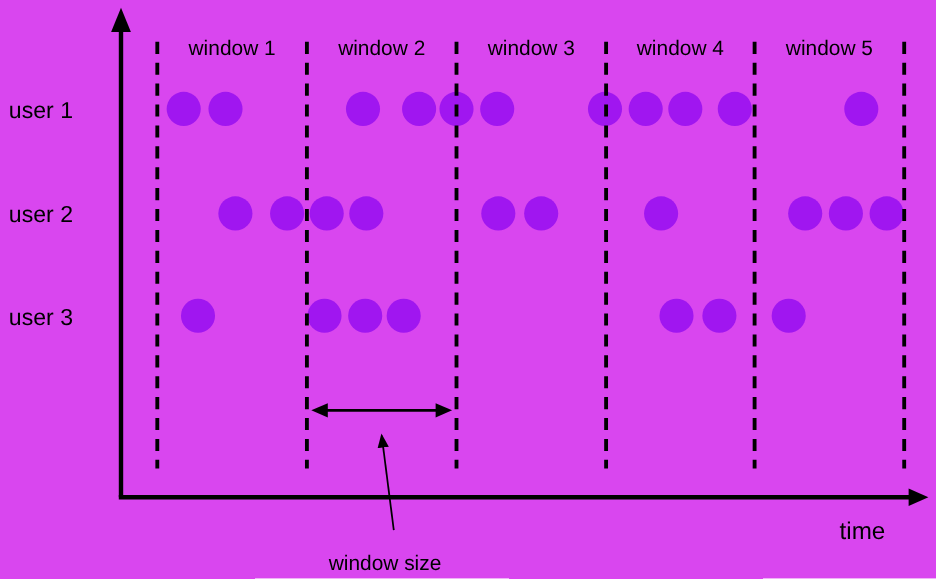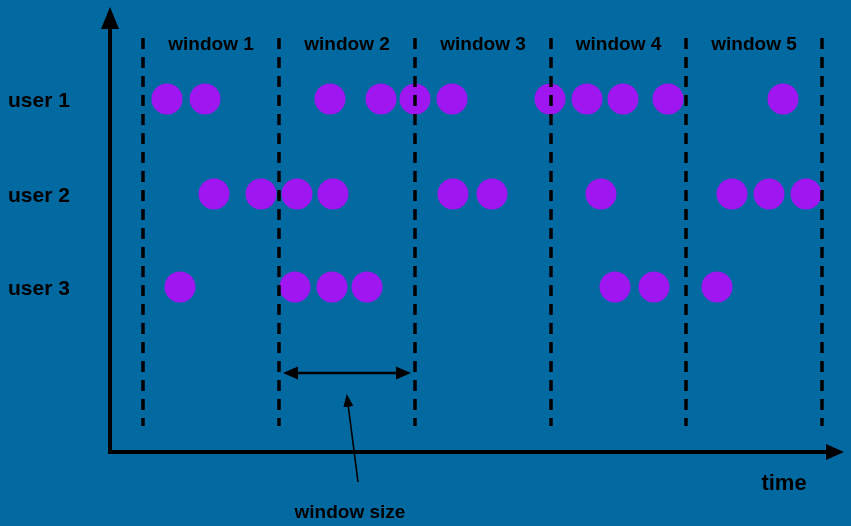--- a/index.html
+++ b/index.html
@@ -1,16 +1,16 @@
 <!DOCTYPE html>
 <html><head>
 <meta charset="utf-8">
 <style>
   html,body{margin:0;padding:0;background:#ffffff;}
-  .stage{position:relative;width:851px;height:526px;background:#0369a1;overflow:hidden;font-weight:bold;}
+  .stage{position:relative;width:851px;height:526px;background:#d946ef;overflow:hidden;}
   svg{display:block;}
   text{font-family:"Liberation Sans","DejaVu Sans",sans-serif;fill:#000000;}
   .winlabel{font-size:19px;}
   .userlabel{font-size:21px;}
   .axislabel{font-size:22px;}
   .sizelabel{font-size:19px;}
   .axis{stroke:#000000;stroke-width:4;fill:none;}
   .dashed{stroke:#000000;stroke-width:3.5;stroke-dasharray:11 8;fill:none;}
   .spanarrow{stroke:#000000;stroke-width:2.5;fill:none;}
   .pointer{stroke:#000000;stroke-width:1.6;fill:none;}

